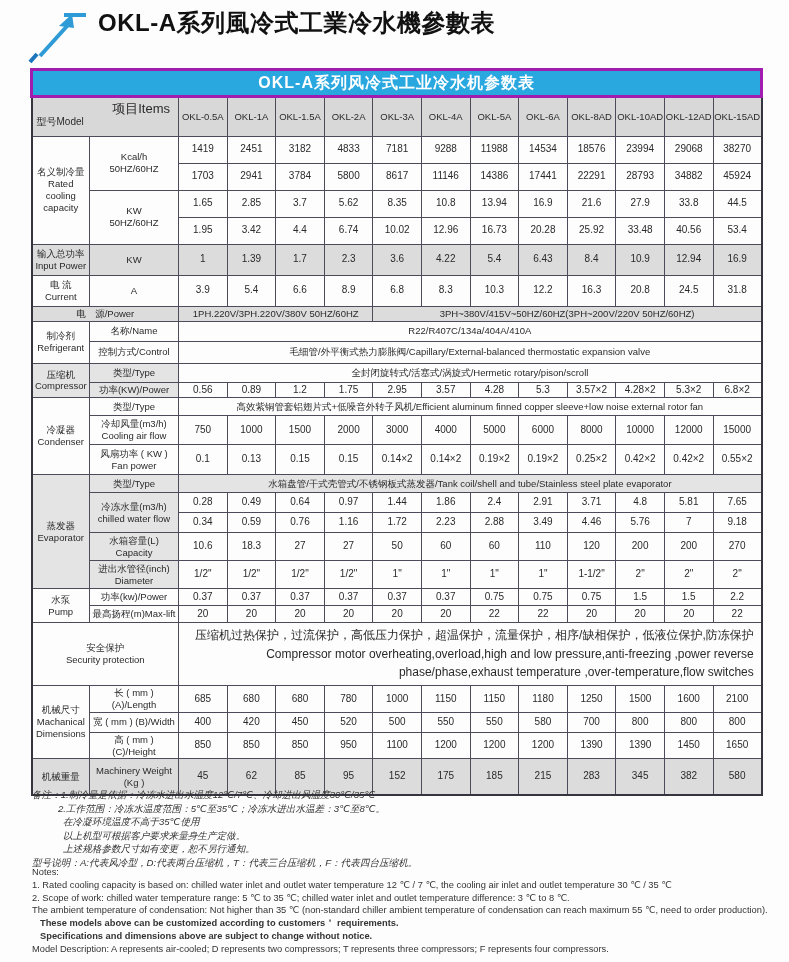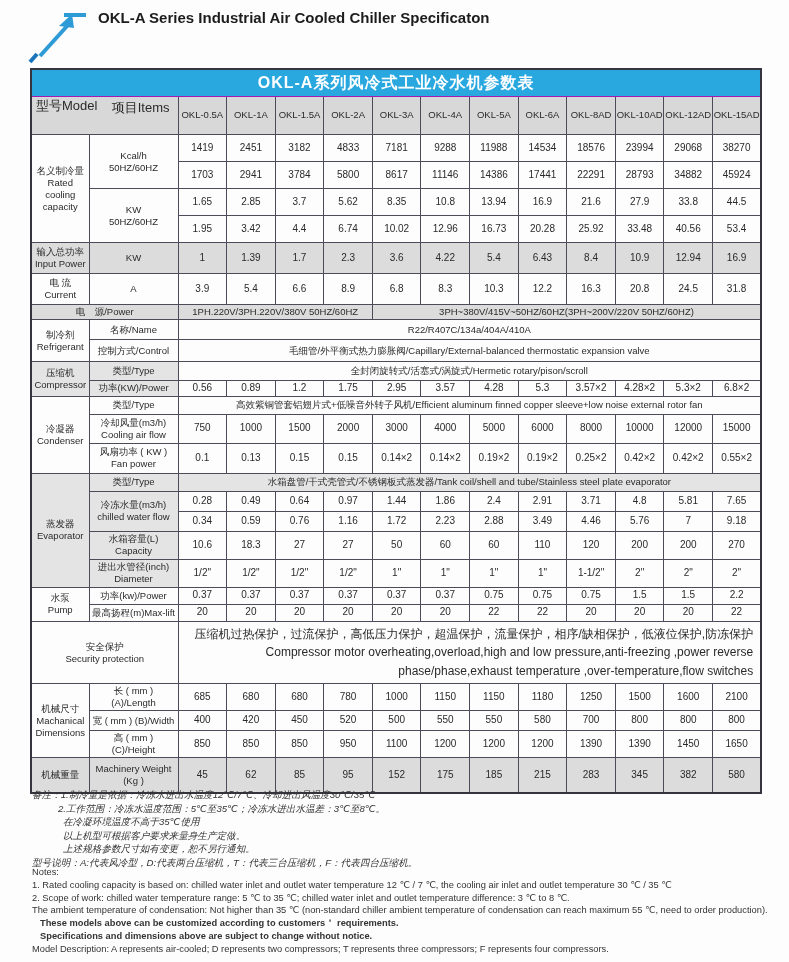--- a/index.html
+++ b/index.html
@@ -21,30 +21,30 @@
     border:2px solid #35353f;
   }
   .spec td{
     border:1px solid #4b4b59;
     font-size:10px;text-align:center;vertical-align:middle;
     padding:1px 2px;line-height:1.25;color:#2a2a2a;
     overflow:hidden;white-space:pre-line;
   }
   tr.titlebar td{
     background:#29a8e0;color:#fff;font-size:16px;font-weight:bold;
-    letter-spacing:1px;border:1px solid #a21caf;
+    letter-spacing:1px;border:3px solid #a21caf;
   }
   tr.header td{background:#d8d8d8;font-size:9.5px;}
   .corner{position:relative;
     background-image:linear-gradient(to bottom right,
       transparent calc(50% - 0.6px), #6a6a74 calc(50% - 0.6px),
       #6a6a74 calc(50% + 0.6px), transparent calc(50% + 0.6px));
   }
   .corner .ci{position:absolute;top:3px;right:8px;font-size:13px;}
-  .corner .cm{position:absolute;bottom:20px;left:4px;font-size:13px;}
+  .corner .cm{position:absolute;bottom:7px;left:4px;font-size:10px;}
   td.cat{font-size:9.5px;}
   td.sub{font-size:9.5px;}
   td.num{font-size:10px;}
   td.model{font-size:9.2px;padding:1px 0;}
   tr.gray td{background:#dcdcdc;}
   td.lg{background:#e4e4e4;}
   td.sec{text-align:right;padding:3px 7px;font-size:12px;line-height:1.55;white-space:normal;}
   td.span-val{font-size:9.5px;}
   
   tr.h17{height:17px}tr.h18{height:18px}tr.h19{height:19px}tr.h20{height:20px}
@@ -62,21 +62,21 @@
 <body>
 
 <div class="page-header">
   <svg class="logo" viewBox="0 0 60 56">
     <line x1="36" y1="7" x2="58" y2="7" stroke="#2e9bd6" stroke-width="4"></line>
     <line x1="12" y1="48" x2="40" y2="17" stroke="#2e9bd6" stroke-width="4"></line>
     <polygon points="44,6 46,20 31,18" fill="#2e9bd6"></polygon>
     <line x1="2" y1="54" x2="9" y2="46" stroke="#1b75bc" stroke-width="4"></line>
   </svg>
   <div class="titles">
-    <div class="title-en">OKL-A Series Industrial Air Cooled Chiller Specificaton</div>
+    <div class="title-cn">OKL-A系列風冷式工業冷水機參數表</div>
   </div>
 </div>
 
 <table class="spec">
   <colgroup>
     <col style="width:58px">
       <col style="width:89px">
     <col span="12" style="width:48.6px">
   </colgroup>
   <tbody>

